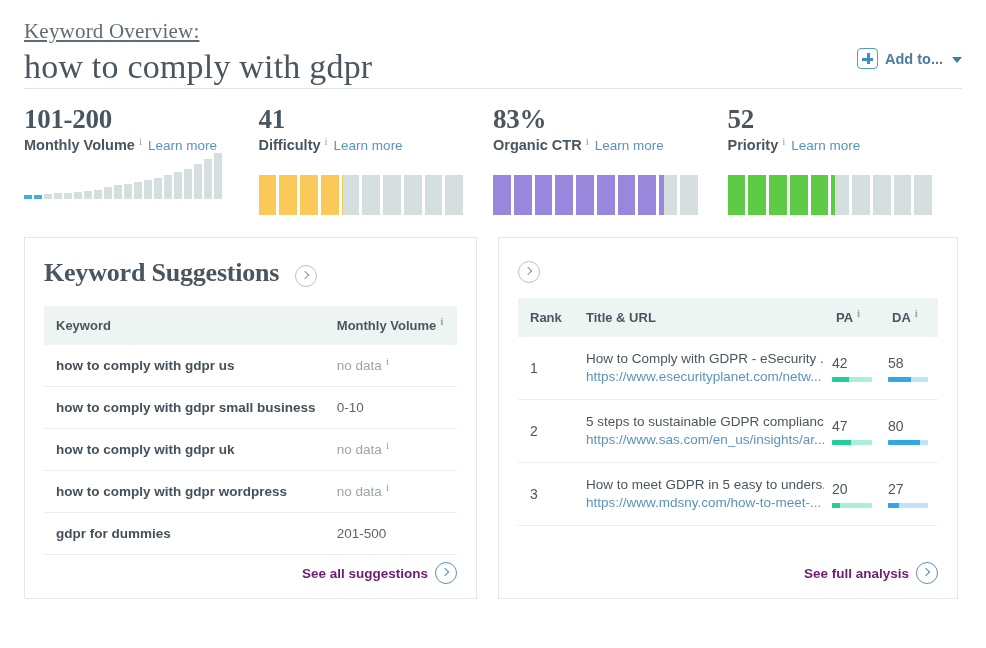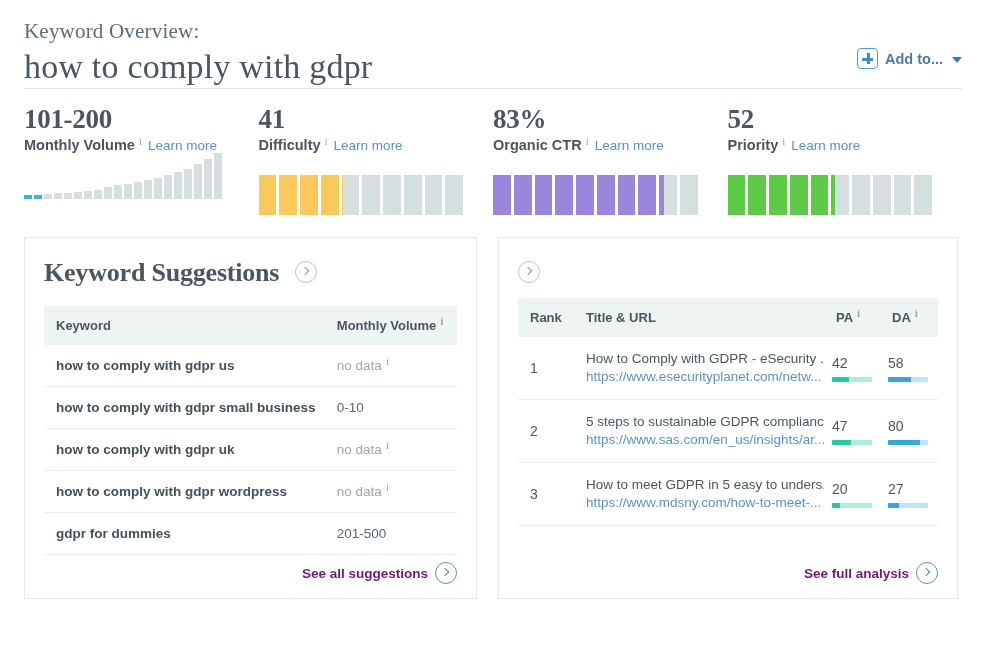--- a/index.html
+++ b/index.html
@@ -20,20 +20,21 @@
   .page-header {
     padding: 18px 24px 0 24px;
     position: relative;
   }
   .overview-label {
     font-family: "Liberation Serif", serif;
     font-size: 21px;
     color: #5d6b75;
     letter-spacing: .2px;
     line-height: 26px;
+    text-decoration: underline;
   }
   .keyword-title {
     font-family: "Liberation Serif", serif;
     font-size: 34px;
     color: #4a565f;
     line-height: 44px;
     letter-spacing: .2px;
     font-weight: normal;
     margin-top: 1px;
   }
@@ -172,20 +173,21 @@
     border: 1px solid #e2e7e9;
     background: #fff;
     box-sizing: border-box;
     position: relative;
   }
   .panel-left  { width: 453px; height: 362px; }
   .panel-right { width: 460px; height: 362px; }
 
   .panel-head {
     display: flex;
+    align-items: center;
     gap: 16px;
     padding: 20px 0 0 19px;
   }
   .panel-title {
     font-family: "Liberation Serif", serif;
     font-weight: bold;
     font-size: 26px;
     color: #4a565f;
     letter-spacing: -.2px;
   }

